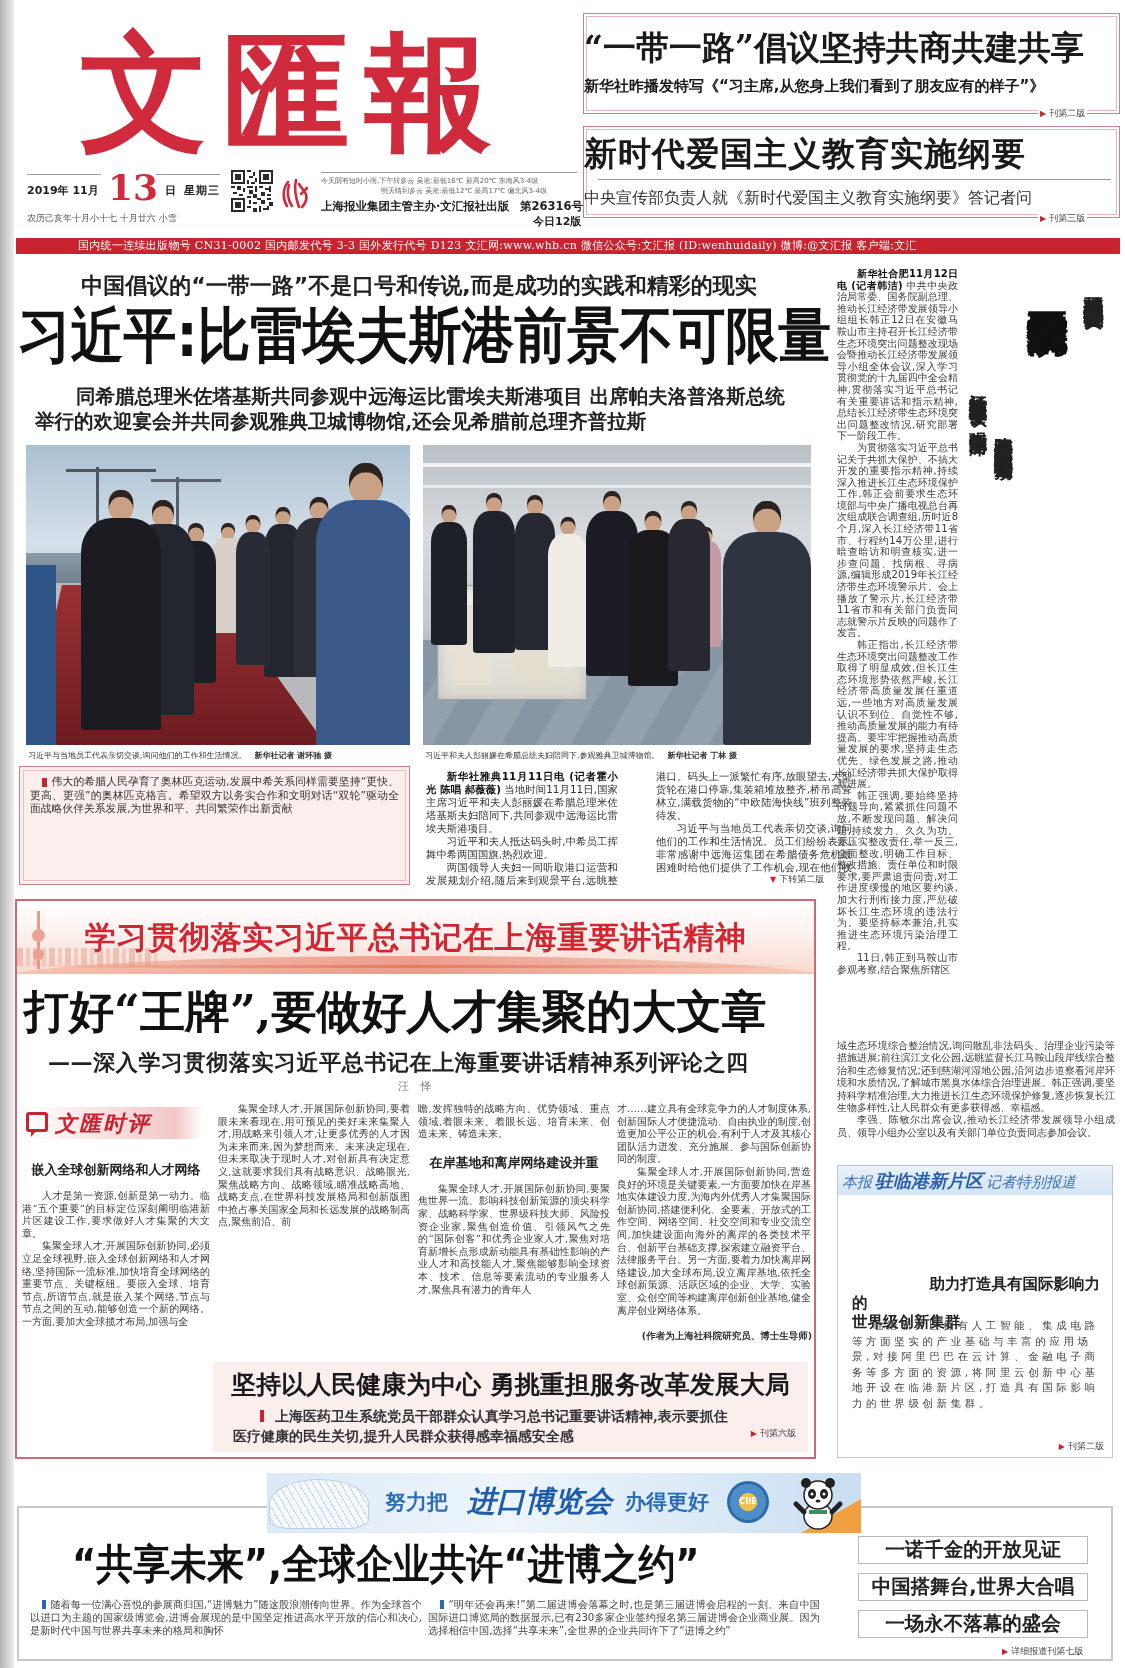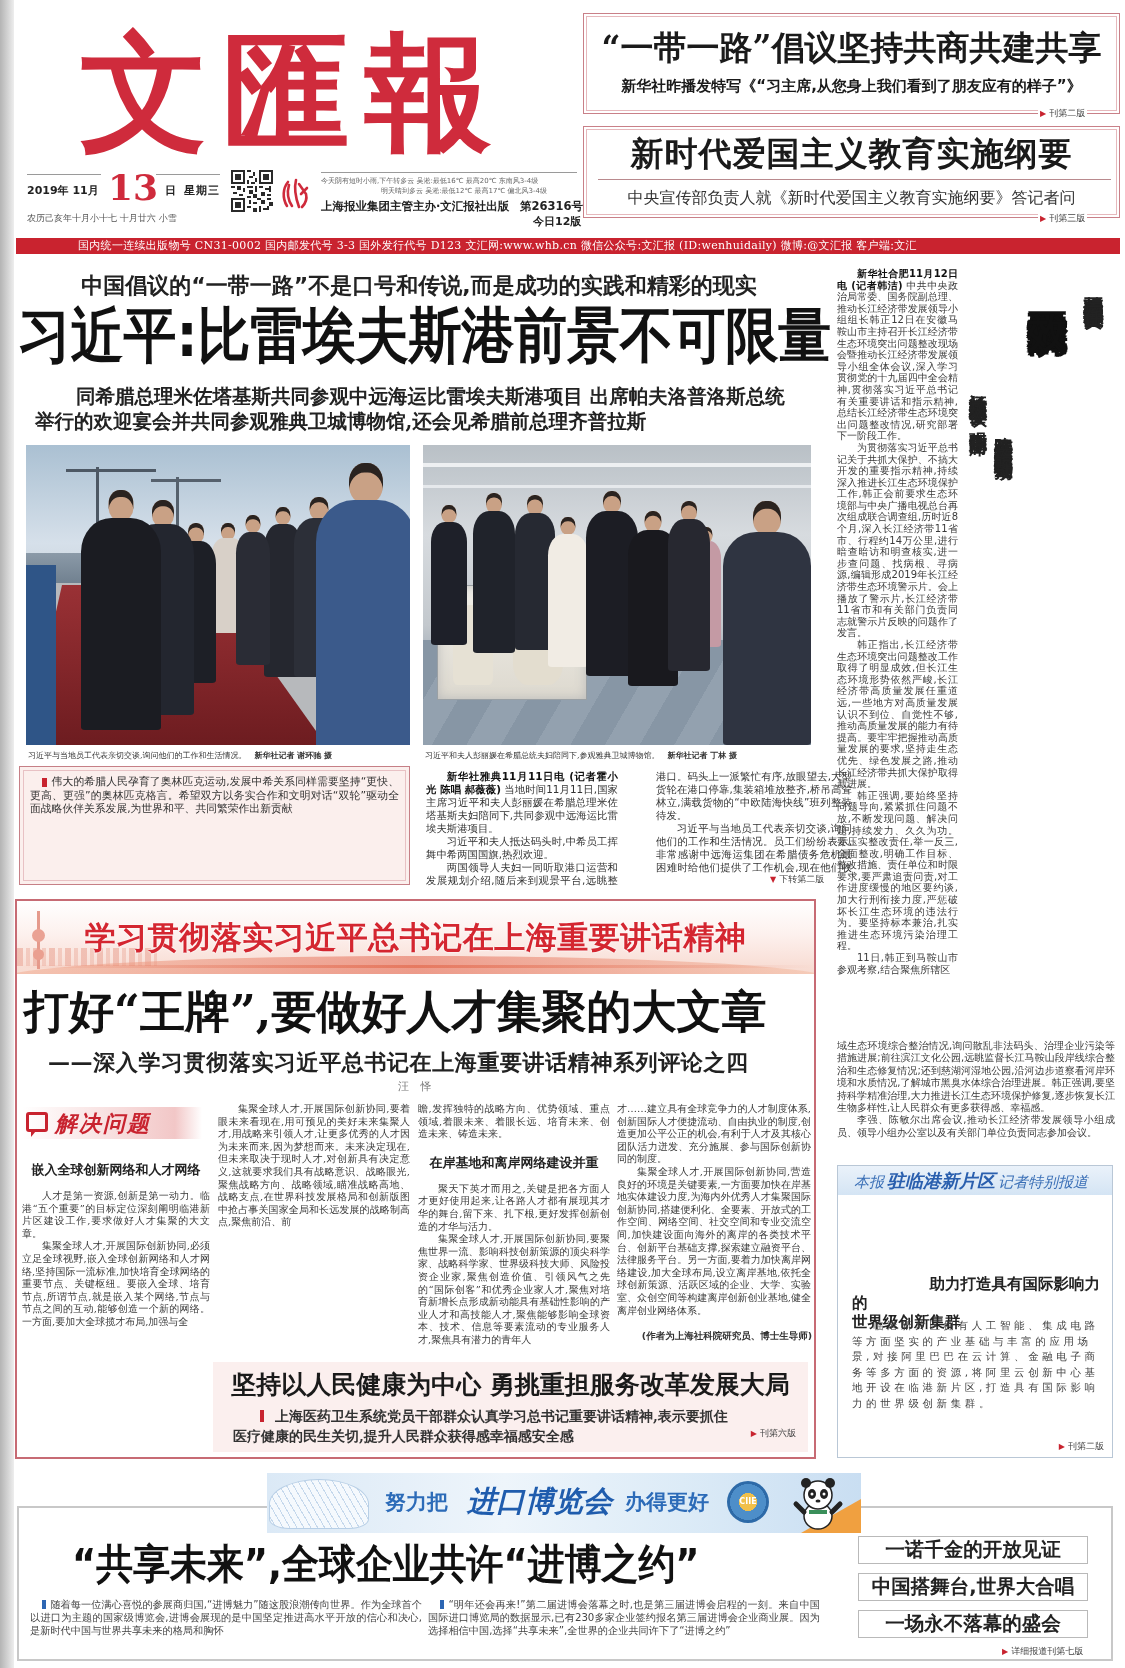--- a/index.html
+++ b/index.html
@@ -20,21 +20,21 @@
 .logo-mark{left:279px;top:176px;width:32px;height:35px}
 .weather{left:321px;top:176px;width:256px;font:7px/10px "DejaVu Sans",sans-serif;color:#666;white-space:nowrap;overflow:hidden}
 .publisher{left:321px;top:200px;font:bold 11.5px/13px "DejaVu Sans",sans-serif;white-space:nowrap}
 .issue{left:520px;top:200px;font:bold 11.5px/13px "DejaVu Sans",sans-serif;white-space:nowrap}
 .pages{left:533px;top:215px;font:bold 11px/13px "DejaVu Sans",sans-serif;white-space:nowrap}
 
 
 .tbox{left:583px;width:537px;border:1px solid #c98088;box-shadow:inset 0 0 0 2px #fff,inset 0 0 0 3px #e6b8bc}
 .tbox1{top:13px;height:101px}
 .tbox2{top:126px;height:92px}
-.tb-head{position:absolute;left:0;right:0;text-align:center;white-space:nowrap;color:#1a1a1a}
+.tb-head{position:absolute;left:0;right:0;white-space:nowrap;color:#1a1a1a}
 .tb1-head{top:14px;font:bold 33px/40px "DejaVu Serif",serif}
 .tb1-sub{top:62px;font:bold 15px/20px "DejaVu Sans",sans-serif}
 .tb2-head{top:6px;font:bold 33px/42px "DejaVu Serif",serif;letter-spacing:1px}
 .tb2-rule{position:absolute;left:14px;right:8px;top:52px;height:1px;background:#b98a8e}
 .tb2-sub{top:61px;font:16px/20px "DejaVu Serif",serif;color:#333}
 .jump{font:9px/11px "DejaVu Sans",sans-serif;color:#444;background:#fff;padding:0 2px;white-space:nowrap}
 .jump .arr{color:#c8232f;font-size:8px;margin-right:3px}
 
 .strip{left:16px;top:238px;width:1104px;height:16px;background:#c9232f;color:#fff;font:11px/16px "DejaVu Serif",serif;white-space:nowrap;overflow:hidden;padding-left:62px;letter-spacing:.3px}
 
@@ -62,21 +62,21 @@
 .narrow b{color:#111}
 .wide{left:837px;top:1040px;width:278px;height:112px;font:10px/12.4px "DejaVu Sans",sans-serif;color:#3a3a3a;overflow:hidden;text-align:justify}
 .vert{writing-mode:vertical-rl;text-orientation:upright;white-space:nowrap}
 .v-main{left:1024px;top:280px;font:bold 41px/48px "DejaVu Serif",serif;color:#111}
 .v-right{left:1082px;top:281px;font:bold 20px/24px "DejaVu Serif",serif;letter-spacing:.6px;color:#222}
 .v-deck2{left:992px;top:422px;font:bold 18.5px/22px "DejaVu Serif",serif;letter-spacing:1px;color:#222}
 .v-deck1{left:967px;top:380px;font:bold 18px/22px "DejaVu Serif",serif;letter-spacing:1px;color:#222}
 
 
 .sp-box{left:837px;top:1165px;width:276px;height:293px;border:1px solid #b9c7d6}
-.sp-label{position:absolute;left:0;right:0;top:0;height:29px;background:linear-gradient(180deg,#eaf2fa,#d4e4f4);font:italic 15px/29px "DejaVu Serif",serif;color:#3a6fb6;white-space:nowrap;padding-left:16px;overflow:hidden}
+.sp-label{position:absolute;left:0;right:0;top:0;height:29px;background:linear-gradient(180deg,#eaf2fa,#d4e4f4);font:italic 15px/29px "DejaVu Serif",serif;color:#3a6fb6;white-space:nowrap;padding-left:4px;overflow:hidden}
 .sp-label .hl{font:italic bold 18px/29px "DejaVu Sans",sans-serif;color:#2a5fae;margin:0 3px}
 .sp-head{position:absolute;left:14px;top:38px;font:bold 27px/32px "DejaVu Serif",serif;color:#111;white-space:nowrap}
 .sp-sub{position:absolute;left:14px;top:108px;width:250px;font:bold 15.5px/19px "DejaVu Serif",serif;color:#222}
 .sp-sub div:first-child{text-indent:5em}
 .sp-body{position:absolute;left:14px;top:152px;width:254px;height:118px;font:10.5px/15.5px "DejaVu Sans",sans-serif;letter-spacing:3.6px;color:#444;overflow:hidden;text-indent:2em}
 
 
 .feat-frame{left:15px;top:899px;width:801px;height:560px;border:2px solid #c76b74}
 .banner{left:17px;top:901px;width:797px;height:73px;background:linear-gradient(180deg,#fff 0%,#fdf1ee 45%,#f7d9cf 100%);overflow:hidden}
 .banner .swoosh{position:absolute;left:-20px;right:-20px;bottom:-30px;height:48px;border-radius:50%;background:linear-gradient(90deg,#f2b49a,#e4664f 50%,#f4c3a9);opacity:.55}
@@ -361,34 +361,33 @@
   <div class="swoosh"></div>
   <div class="swoosh2"></div>
   <div class="banner-text">学习贯彻落实习近平总书记在上海重要讲话精神</div>
 </div>
 <div class="a feat-head">打好“王牌”,要做好人才集聚的大文章</div>
 <div class="a feat-sub">——深入学习贯彻落实习近平总书记在上海重要讲话精神系列评论之四</div>
 <div class="a byline">汪 怿</div>
 
 <div class="a col-logo">
   <i class="bubble"></i>
-  <span>解决问题</span>
+  <span>文匯时评</span>
 </div>
 <div class="a fcol" style="left:22px;top:1148px;width:188px;height:306px">
   <div class="fsub">嵌入全球创新网络和人才网络</div>
   <p>人才是第一资源,创新是第一动力。临港“五个重要”的目标定位深刻阐明临港新片区建设工作,要求做好人才集聚的大文章。</p>
   <p>集聚全球人才,开展国际创新协同,必须立足全球视野,嵌入全球创新网络和人才网络,坚持国际一流标准,加快培育全球网络的重要节点、关键枢纽。要嵌入全球、培育节点,所谓节点,就是嵌入某个网络,节点与节点之间的互动,能够创造一个新的网络。一方面,要加大全球揽才布局,加强与全</p>
 </div>
 <div class="a fcol" style="left:218px;top:1103px;width:192px;height:256px">
   <p>集聚全球人才,开展国际创新协同,要着眼未来看现在,用可预见的美好未来集聚人才,用战略来引领人才,让更多优秀的人才因为未来而来,因为梦想而来。未来决定现在,但未来取决于现时人才,对创新具有决定意义,这就要求我们具有战略意识、战略眼光,聚焦战略方向、战略领域,瞄准战略高地、战略支点,在世界科技发展格局和创新版图中抢占事关国家全局和长远发展的战略制高点,聚焦前沿、前</p>
 </div>
 <div class="a fcol" style="left:418px;top:1103px;width:192px;height:256px">
   <p class="noind">瞻,发挥独特的战略方向、优势领域、重点领域,着眼未来、着眼长远、培育未来、创造未来、铸造未来。</p>
   <div class="fsub">在岸基地和离岸网络建设并重</div>
-  <p>聚天下英才而用之,关键是把各方面人才更好使用起来,让各路人才都有展现其才华的舞台,留下来、扎下根,更好发挥创新创造的才华与活力。</p>
   <p>集聚全球人才,开展国际创新协同,要聚焦世界一流、影响科技创新策源的顶尖科学家、战略科学家、世界级科技大师、风险投资企业家,聚焦创造价值、引领风气之先的“国际创客”和优秀企业家人才,聚焦对培育新增长点形成新动能具有基础性影响的产业人才和高技能人才,聚焦能够影响全球资本、技术、信息等要素流动的专业服务人才,聚焦具有潜力的青年人</p>
 </div>
 <div class="a fcol" style="left:617px;top:1103px;width:194px;height:226px">
   <p class="noind">才……建立具有全球竞争力的人才制度体系,创新国际人才便捷流动、自由执业的制度,创造更加公平公正的机会,有利于人才及其核心团队活力迸发、充分施展、参与国际创新协同的制度。</p>
   <p>集聚全球人才,开展国际创新协同,营造良好的环境是关键要素,一方面要加快在岸基地实体建设力度,为海内外优秀人才集聚国际创新协同,搭建便利化、全要素、开放式的工作空间、网络空间、社交空间和专业交流空间,加快建设面向海外的离岸的各类技术平台、创新平台基础支撑,探索建立融资平台、法律服务平台。另一方面,要着力加快离岸网络建设,加大全球布局,设立离岸基地,依托全球创新策源、活跃区域的企业、大学、实验室、众创空间等构建离岸创新创业基地,健全离岸创业网络体系。</p>
 </div>
 <div class="a author-note">(作者为上海社科院研究员、博士生导师)</div>
 
 <div class="a related">
   <div class="rel-head">坚持以人民健康为中心  勇挑重担服务改革发展大局</div>

